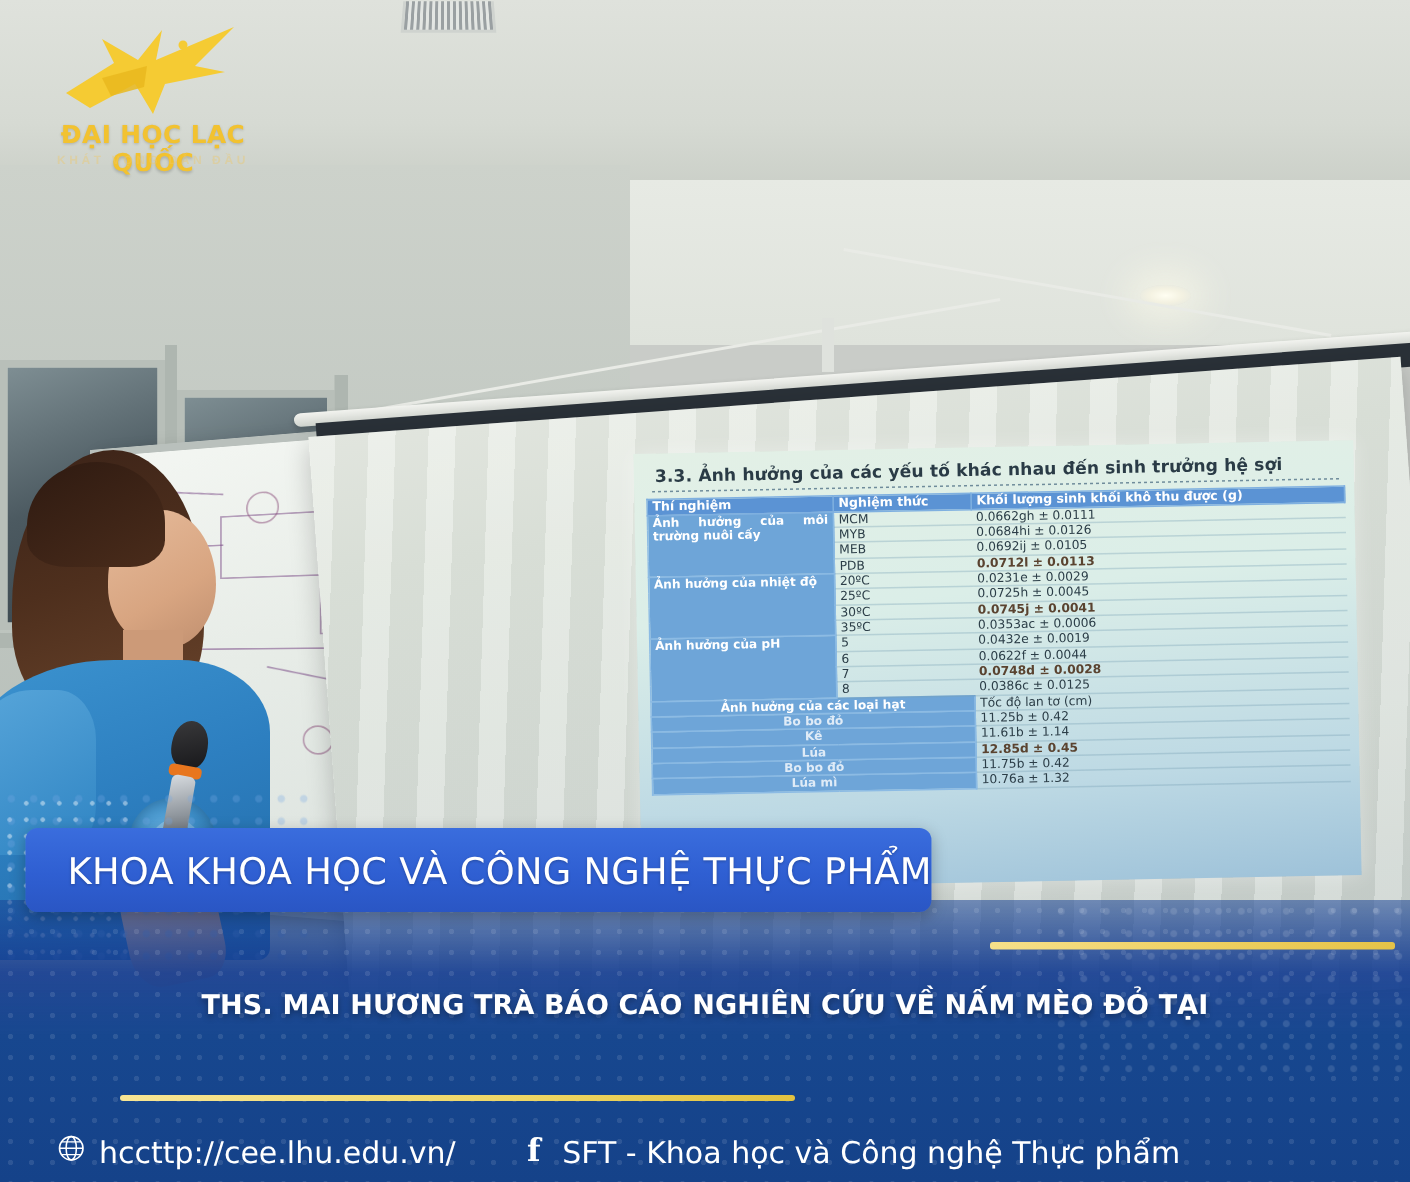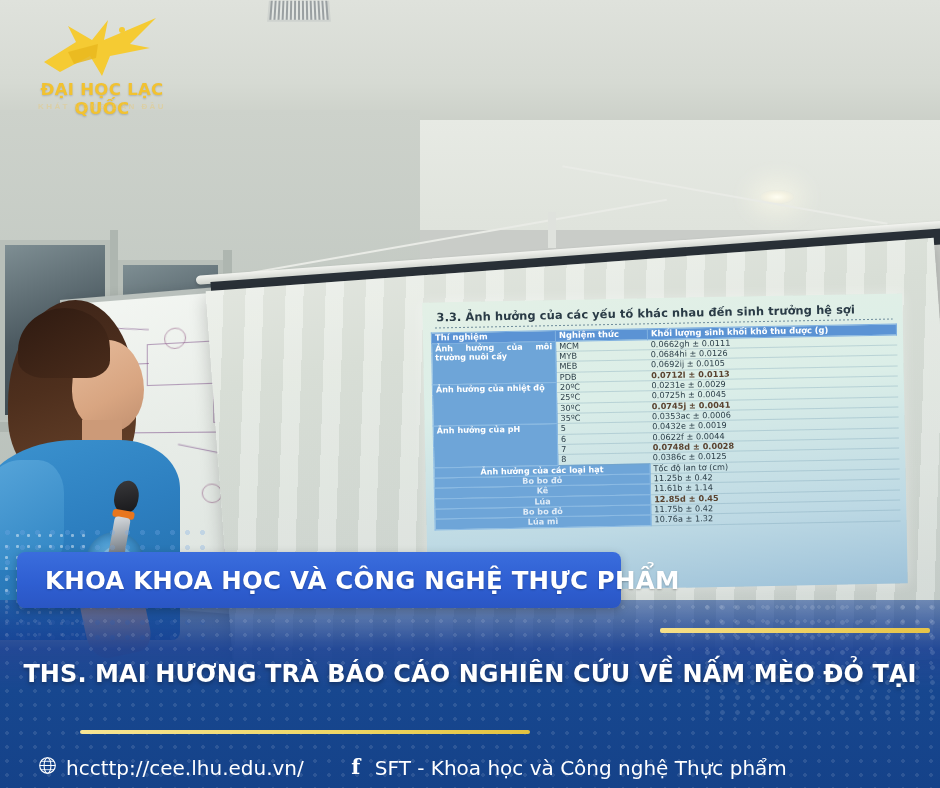--- a/index.html
+++ b/index.html
@@ -251,36 +251,36 @@
 
   
   .dept-banner{
     position:absolute;left:17px;top:552px;width:604px;height:56px;
     background:linear-gradient(180deg,#3a6ddd 0%,#2f5fd2 55%,#2a56c4 100%);
     border-radius:8px;
     display:flex;align-items:center;
     box-shadow:0 3px 10px rgba(0,0,0,0.25);
   }
   .dept-text{
-    color:#ffffff;font-weight:700;font-size:24.5px;letter-spacing:0.2px;
+    color:#ffffff;font-weight:400;font-size:24.5px;letter-spacing:0.2px;
     padding-left:28px;white-space:nowrap;
     font-family:"DejaVu Sans", sans-serif;
     text-shadow:0 1px 2px rgba(0,0,0,0.25);
   }
 
   .gold-line-right{
     position:absolute;left:660px;top:628px;width:270px;height:5px;
     background:linear-gradient(90deg,#f6e08a 0%,#efd264 50%,#e5c348 100%);
     border-radius:2px;
   }
 
   
   .headline{
     position:absolute;left:0;top:660px;width:940px;text-align:center;
-    color:#ffffff;font-weight:700;line-height:1.22;font-size:24px;
+    color:#ffffff;font-weight:700;line-height:1.22;font-size:18px;
     letter-spacing:0.1px;
     font-family:"DejaVu Sans", sans-serif;
     text-shadow:0 2px 4px rgba(0,0,0,0.35);
   }
   .headline .l2{ display:block; }
 
   .gold-line-bottom{
     position:absolute;left:80px;top:730px;width:450px;height:4px;
     background:linear-gradient(90deg,#f7e594 0%,#eed664 60%,#e2c240 100%);
     border-radius:2px;

